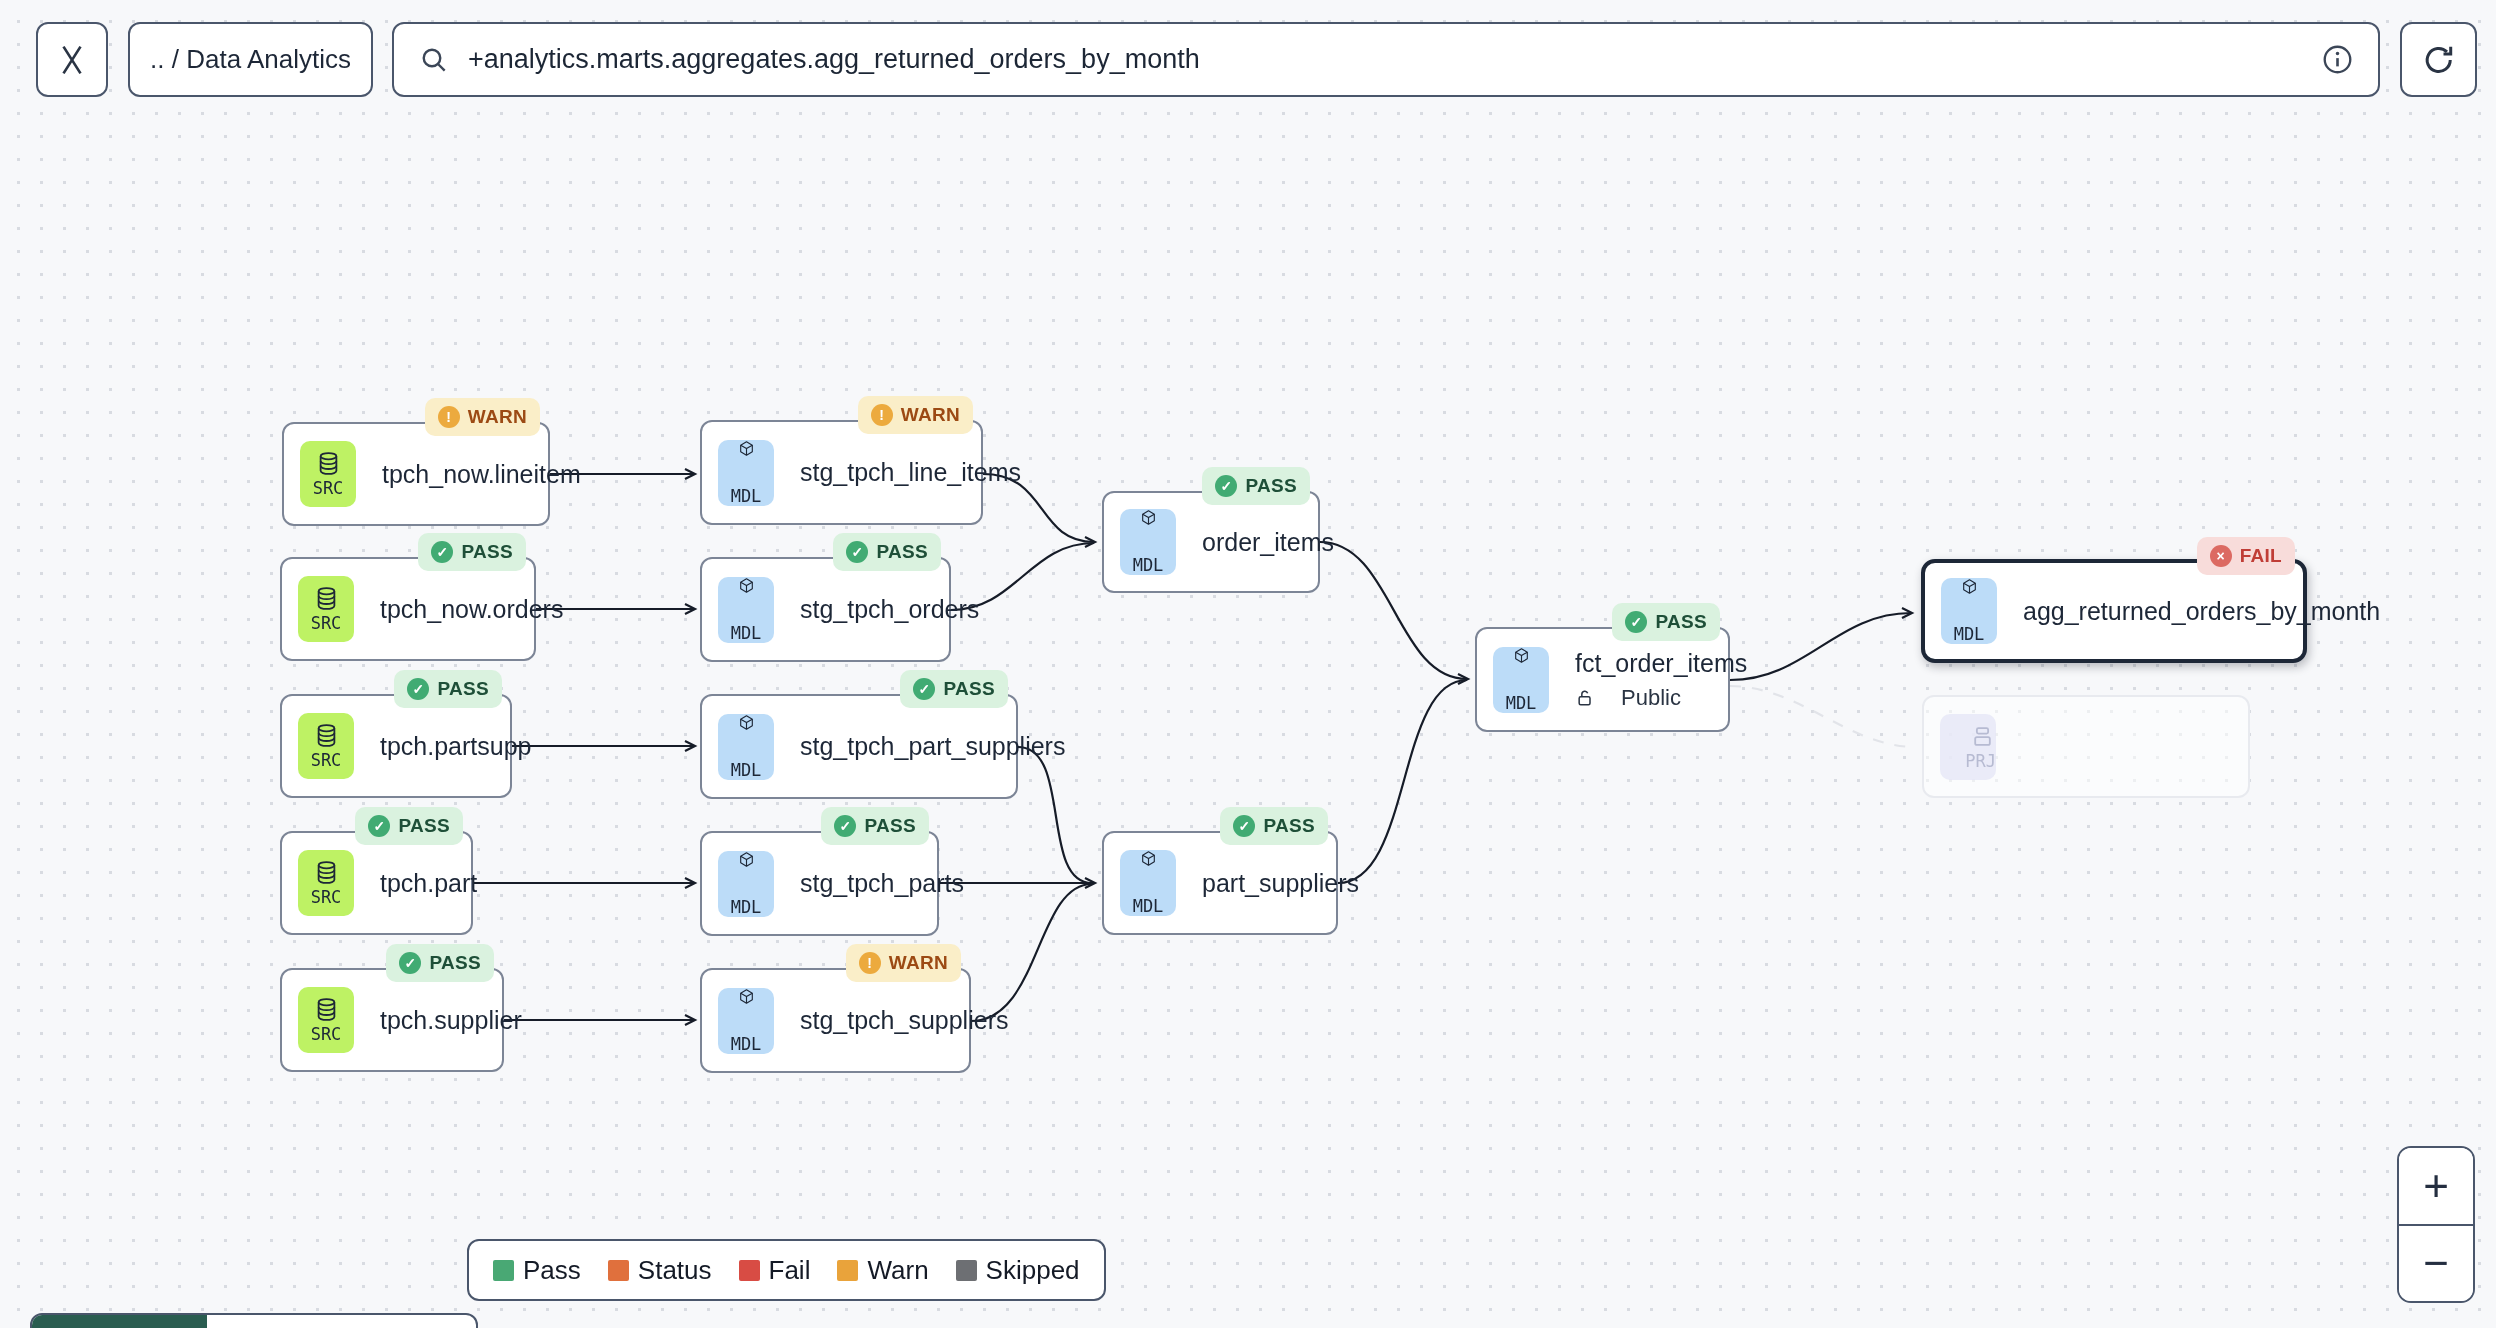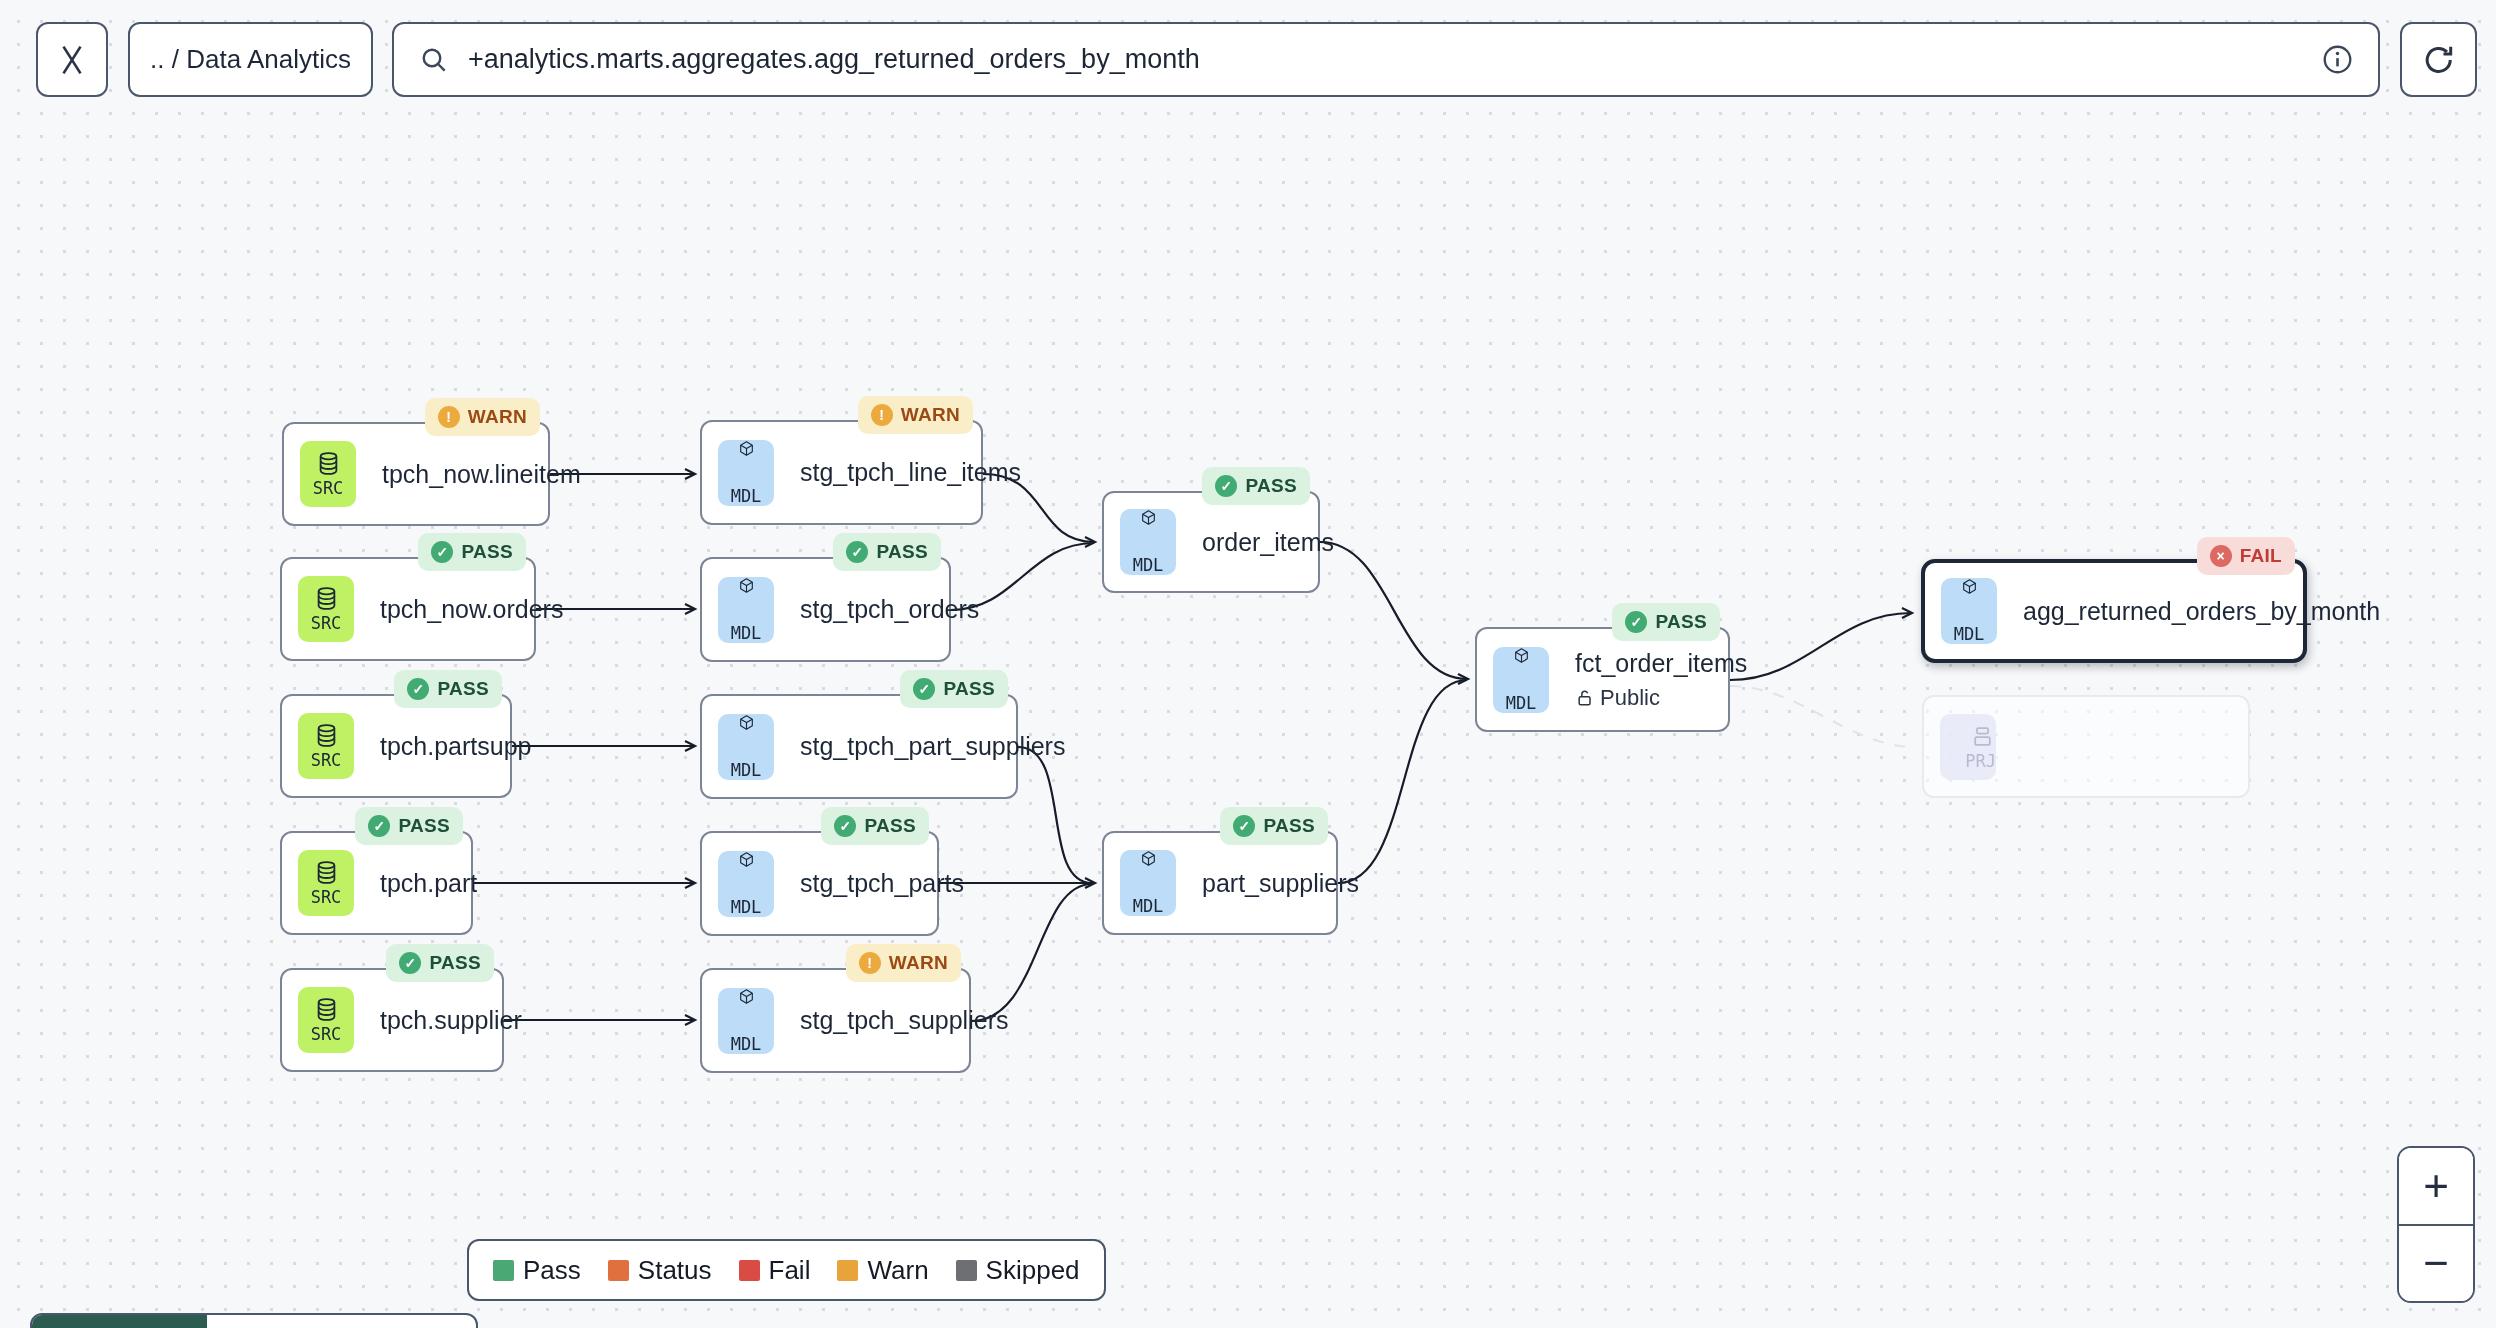--- a/index.html
+++ b/index.html
@@ -27,21 +27,21 @@
   .node.faded{background:rgba(255,255,255,.55);border-color:#e8eaef;box-shadow:none;}
   .iconbox{width:56px;height:66px;border-radius:10px;display:flex;flex-direction:column;align-items:center;
            justify-content:center;gap:1px;flex:0 0 auto;}
   .iconbox span{font-family:"DejaVu Sans Mono",monospace;font-size:17px;color:#1d2737;}
   .iconbox.SRC{background:#bef264;}
   .iconbox.MDL{background:#bcdcf8;gap:29px;}
   .iconbox.PRJ{background:rgba(228,230,246,.75);align-items:flex-end;}
   .iconbox.PRJ span{color:#b7bbd2;}
   .nlabels{display:flex;flex-direction:column;justify-content:flex-end;padding-right:20px;}
   .node-label{font-size:25px;color:#1d2737;white-space:nowrap;}
-  .sub{display:flex;align-items:center;gap:5px;font-size:22px;color:#2a3443;margin-top:7px;}
+  .sub{display:flex;align-items:center;gap:26px;font-size:22px;color:#2a3443;margin-top:7px;}
   .prj-line1{font-size:22px;color:#c3c7d3;}
   .prj-line2{font-size:26px;color:#bdc2ce;margin-top:5px;white-space:nowrap;}
   .badge{position:absolute;top:-26px;right:8px;height:38px;border-radius:10px;display:flex;align-items:center;
          gap:8px;padding:0 13px;font-weight:bold;font-size:19px;letter-spacing:.3px;}
   .badge .dot{width:22px;height:22px;border-radius:50%;color:#fff;display:flex;align-items:center;
               justify-content:center;font-size:14px;font-weight:bold;line-height:1;}
   .badge.PASS{background:#daf2df;color:#1e4f38;}.badge.PASS .dot{background:#41ab73;}
   .badge.WARN{background:#faeec8;color:#9c4a14;}.badge.WARN .dot{background:#ecaa3e;}
   .badge.FAIL{background:#f8dcda;color:#c03d36;}.badge.FAIL .dot{background:#dc6a62;}
   #edges{position:absolute;left:0;top:0;pointer-events:none;}

